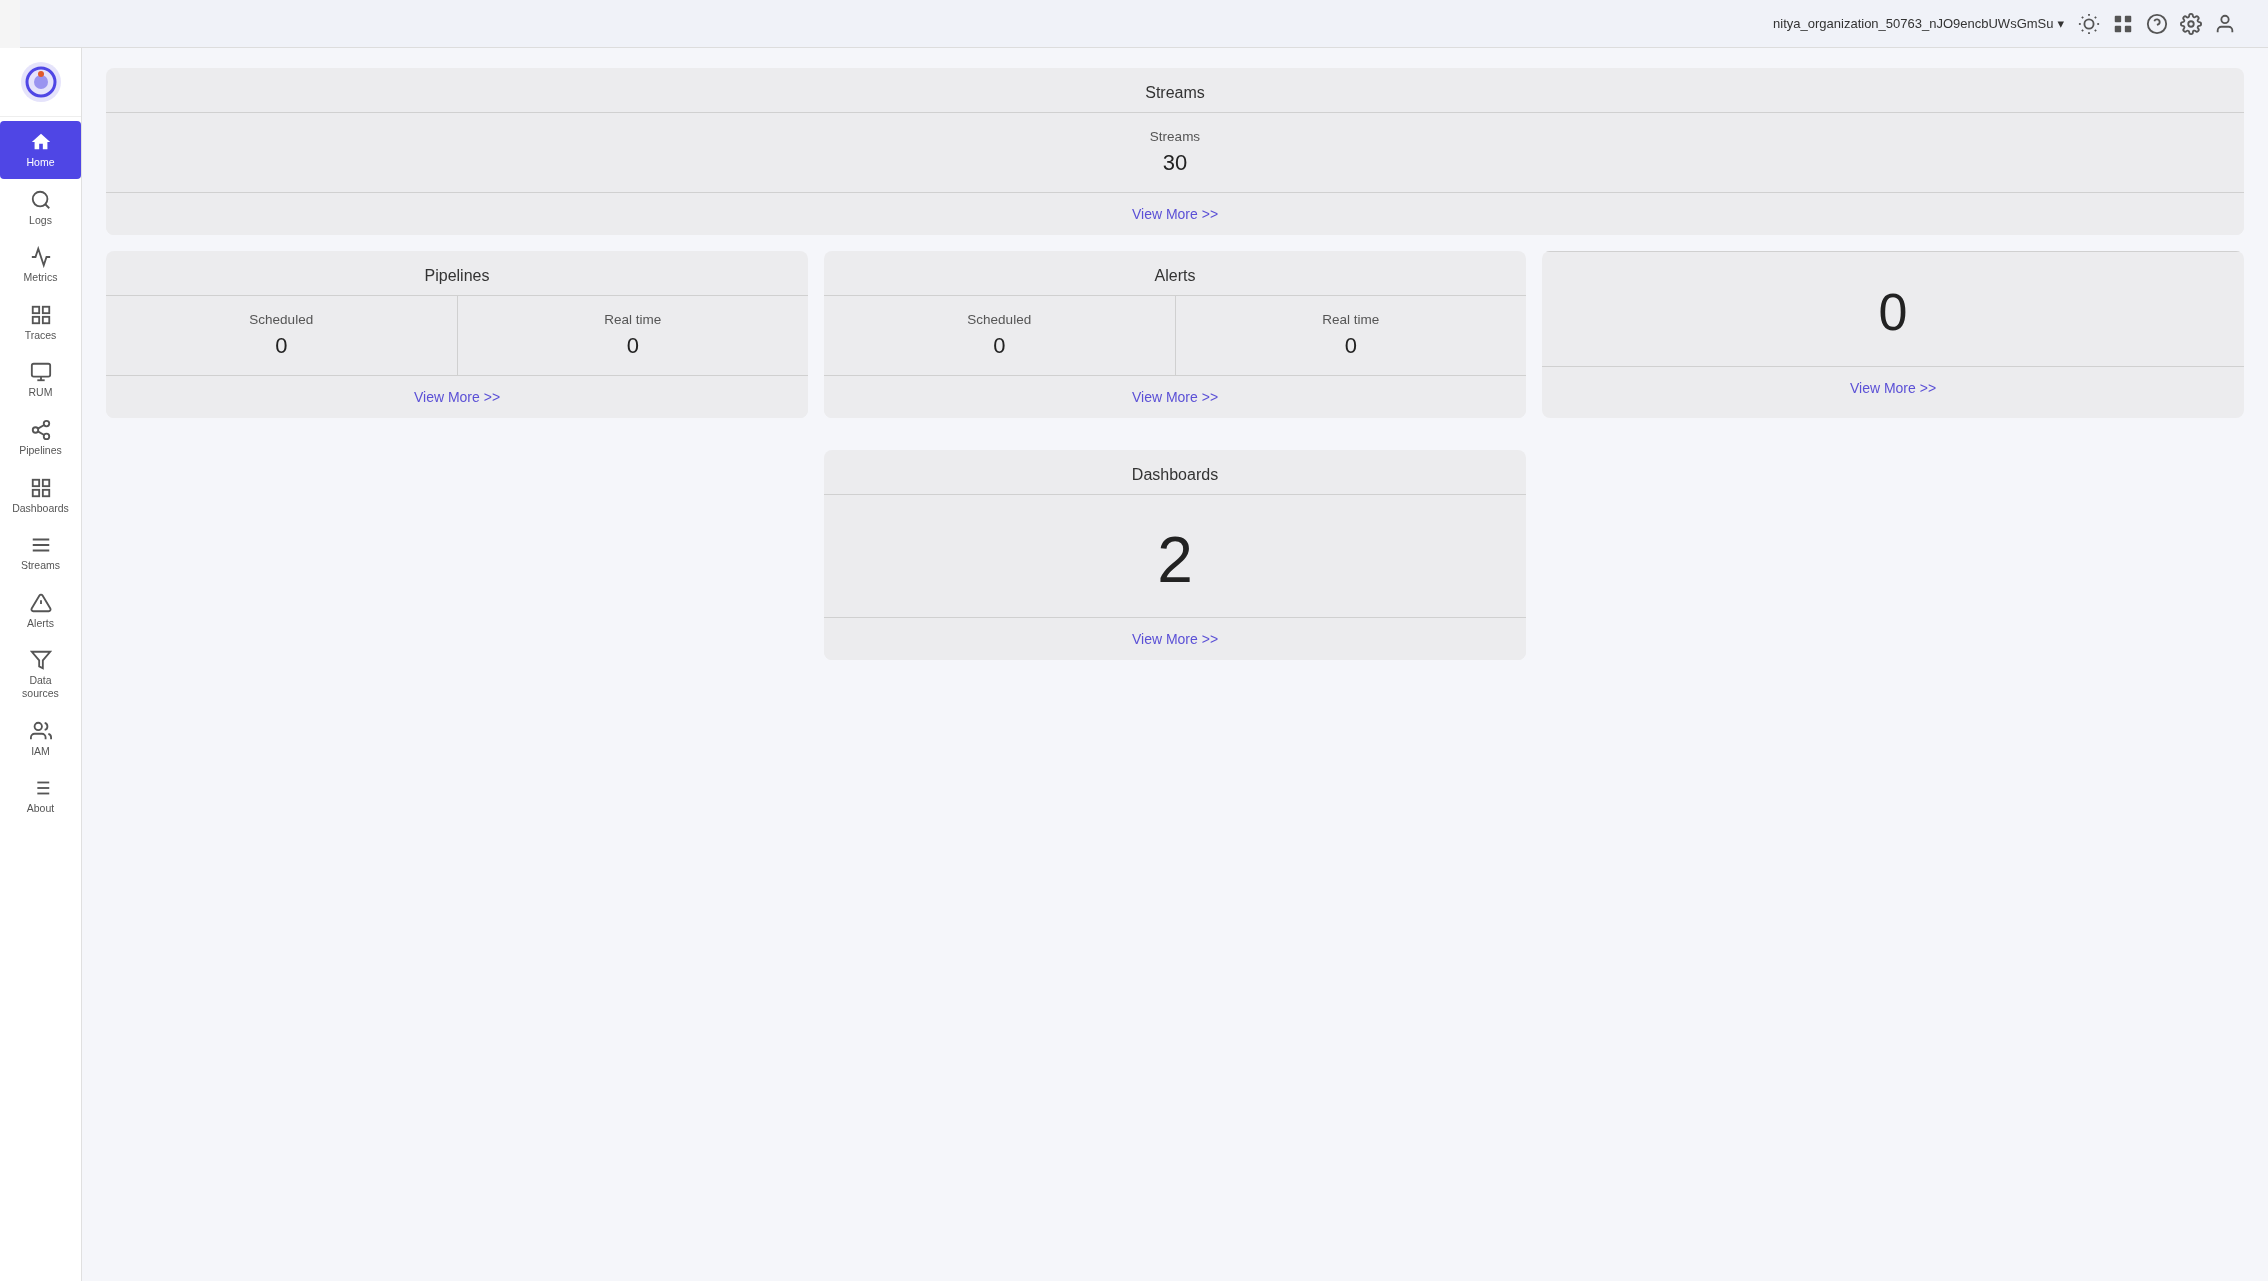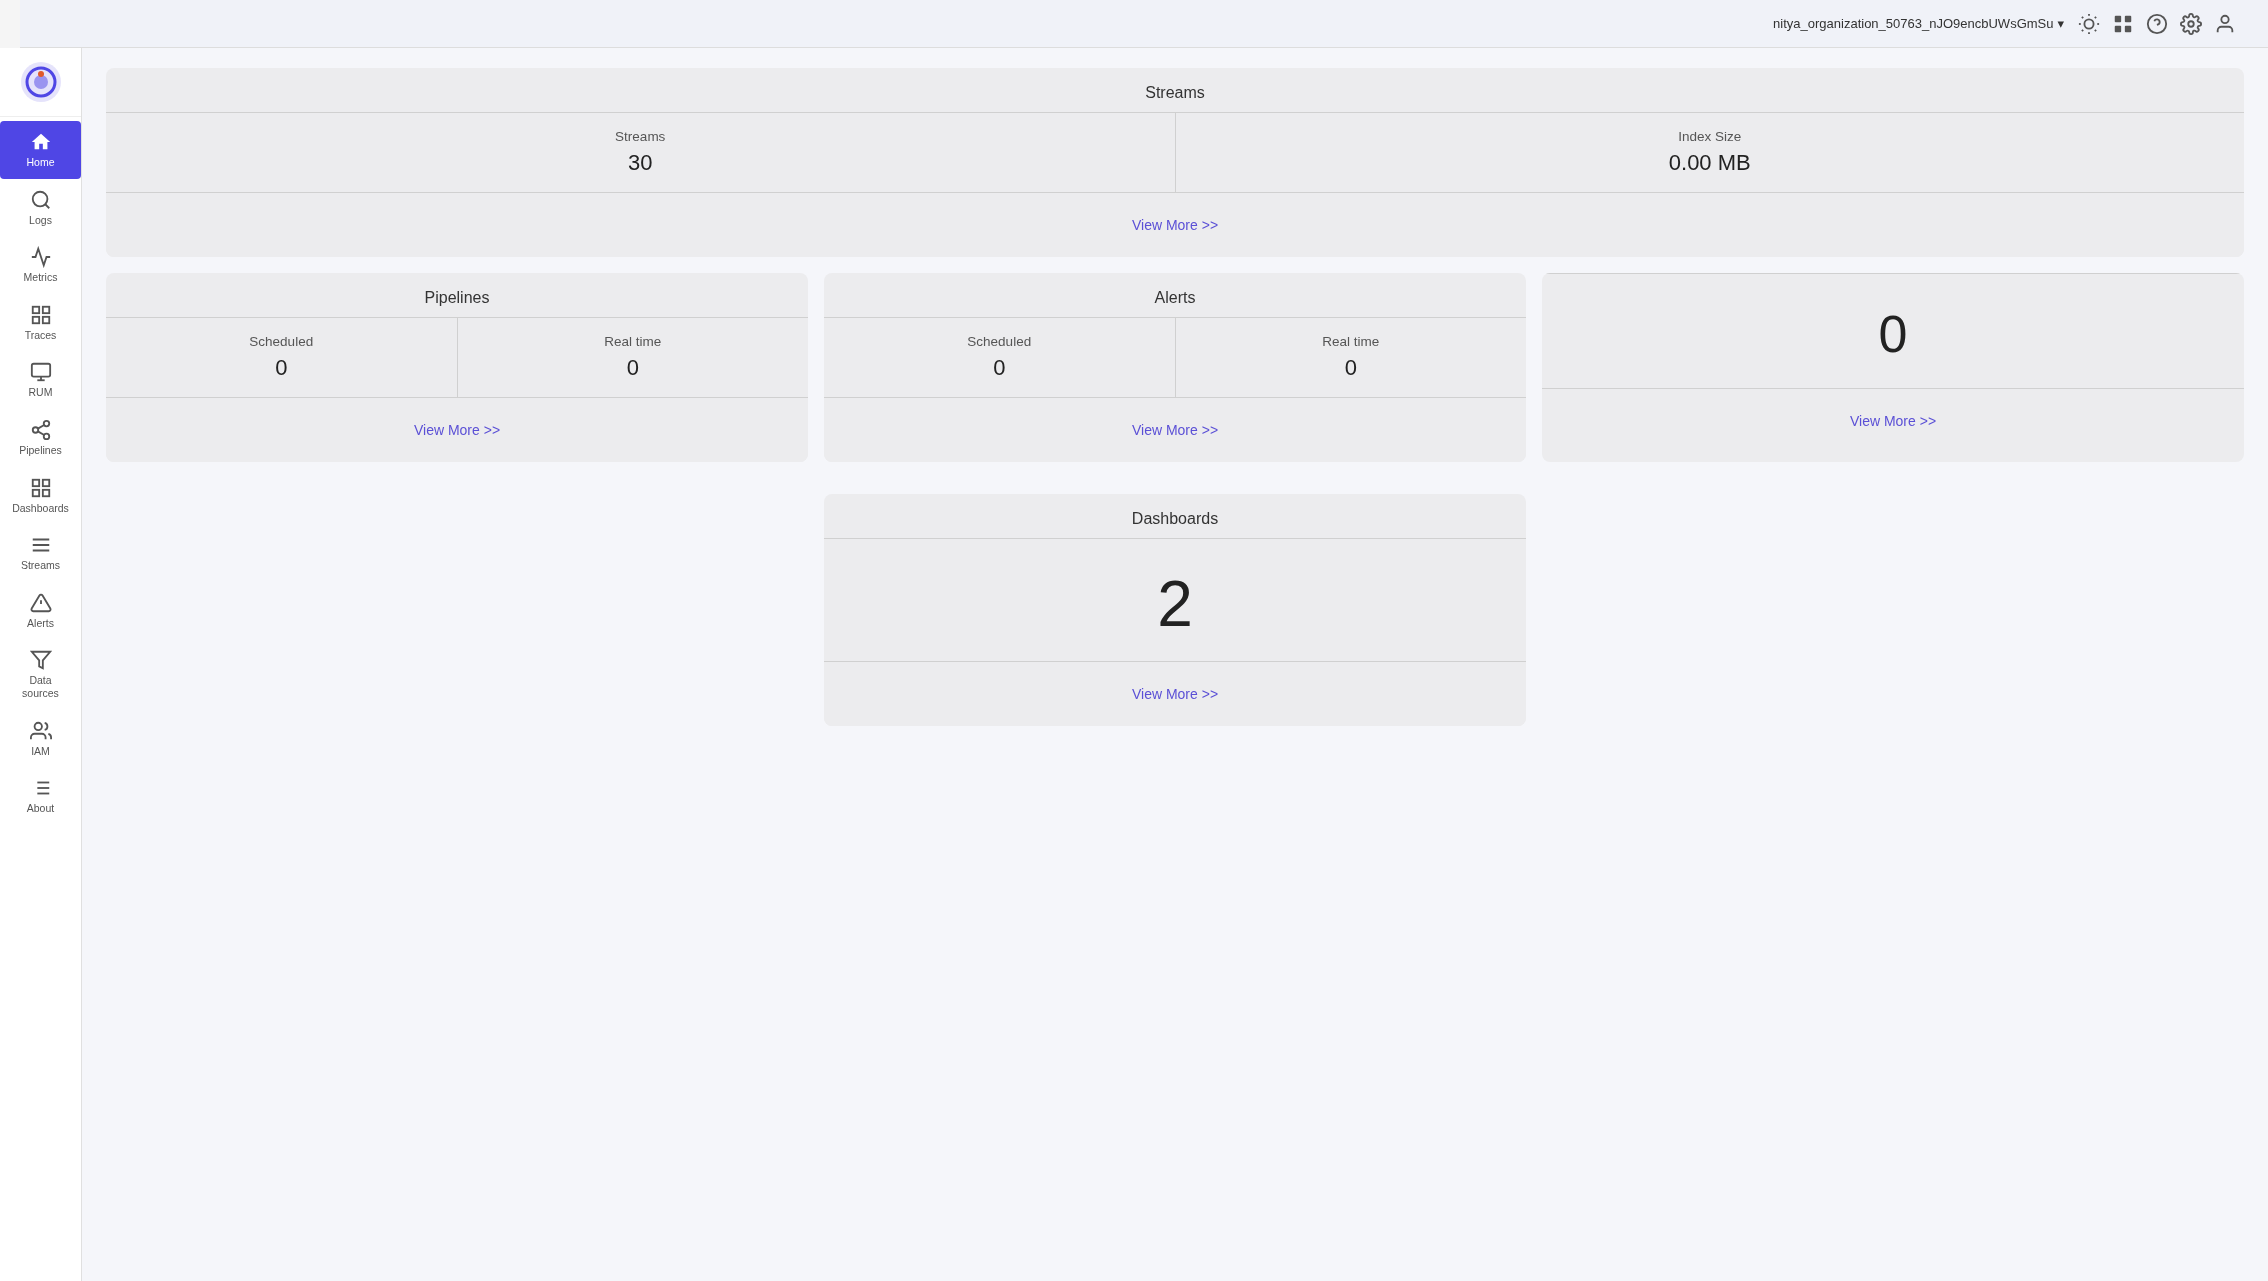--- a/index.html
+++ b/index.html
@@ -101,21 +101,21 @@
       align-items: center;
       justify-content: center;
       padding: 16px 10px;
       border-right: 1px solid #d0d0d0;
     }
     .stat-block:last-child { border-right: none; }
     .stat-label { font-size: 13.5px; color: #555; margin-bottom: 6px; }
     .stat-value { font-size: 22px; font-weight: 400; color: #222; }
     .card-footer {
       text-align: center;
-      padding: 23px 0;
+      padding: 12px 0;
       background: #ececee;
       border-top: 1px solid #d0d0d0;
     }
     .view-more-link {
       color: #5b50d6;
       font-size: 14px;
       cursor: pointer;
       text-decoration: none;
     }
 
@@ -378,24 +378,20 @@
   <div class="content">
 
     <div class="card streams-card">
       <div class="card-title">Streams</div>
       <div class="card-divider"></div>
       <div class="card-stats">
         <div class="stat-block">
           <span class="stat-label">Streams</span>
           <span class="stat-value">30</span>
         </div>
-        <div class="stat-block">
-          <span class="stat-label">Index Size</span>
-          <span class="stat-value">0.00 MB</span>
-        </div>
       </div>
       <div class="card-footer">
         <a class="view-more-link">View More &gt;&gt;</a>
       </div>
     </div>
 
     <div class="middle-row">
 
       <div class="card">
         <div class="card-title">Pipelines</div>

